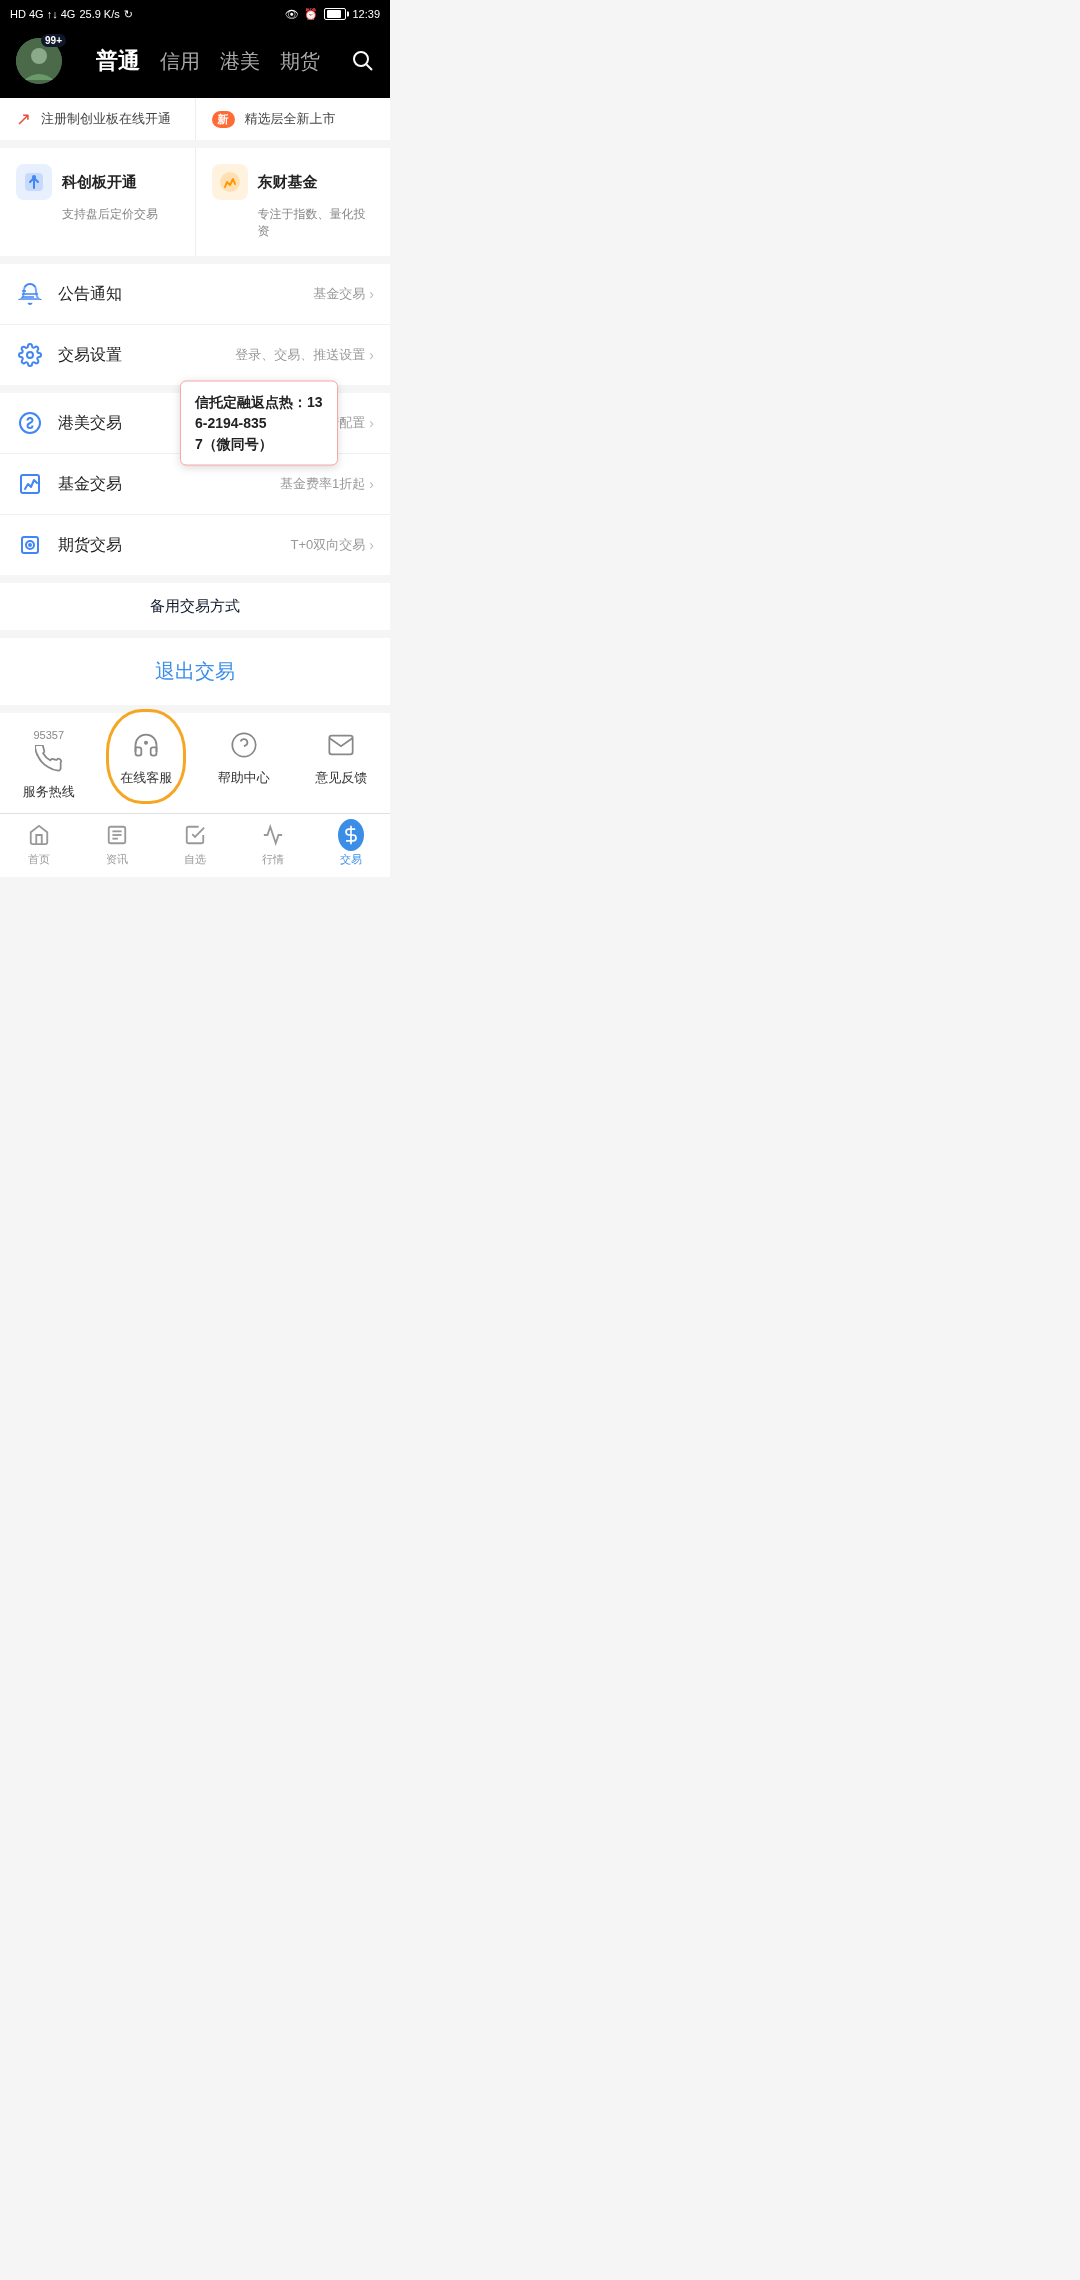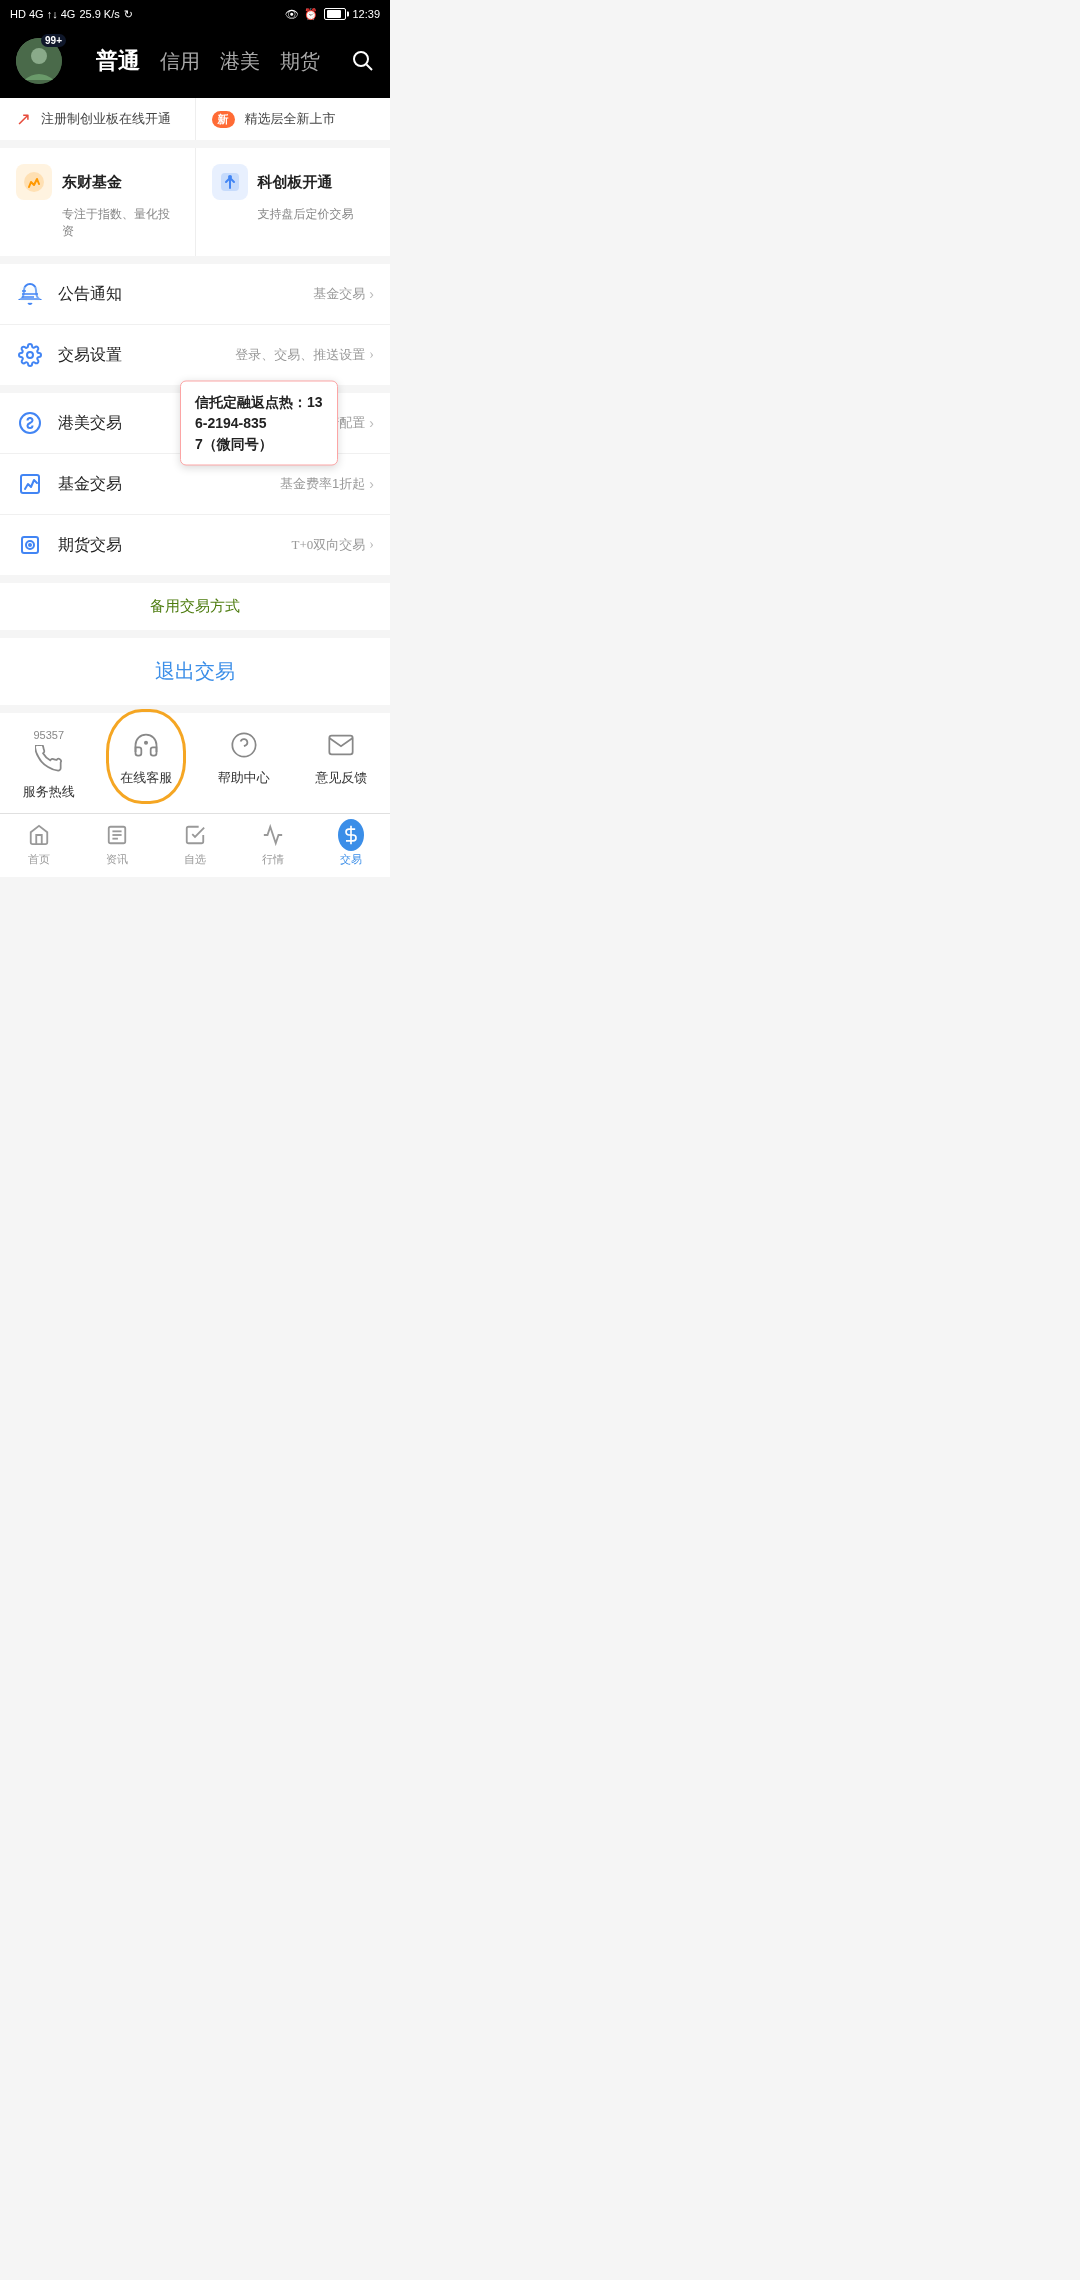--- a/index.html
+++ b/index.html
@@ -94,21 +94,21 @@
       background: #fff;
       margin-bottom: 8px;
     }
     .menu-item {
       display: flex; align-items: center;
       padding: 16px;
       border-bottom: 1px solid #f0f0f0;
       position: relative;
       cursor: pointer;
     }
-    .menu-item:last-child { border-bottom: none; font-family: Liberation Serif, serif; }
+    .menu-item:last-child { border-bottom: none; }
     .menu-icon {
       width: 28px; height: 28px;
       display: flex; align-items: center; justify-content: center;
       margin-right: 14px;
     }
     .menu-label { font-size: 16px; color: #222; font-weight: 500; flex: 1; }
     .menu-right {
       display: flex; align-items: center; gap: 4px;
       color: #999; font-size: 13px;
     }
@@ -129,21 +129,21 @@
       line-height: 1.5;
       z-index: 10;
       box-shadow: 0 2px 8px rgba(0,0,0,0.15);
       white-space: nowrap;
     }
 
     
     .backup-link {
       text-align: center;
       padding: 14px;
-      color: #4d7c0f;
+      color: #0f172a;
       font-size: 15px;
       background: #fff;
       cursor: pointer;
     }
 
     
     .logout-section {
       background: #fff;
       margin: 8px 0;
       padding: 20px;
@@ -279,45 +279,45 @@
       <div class="partial-text">注册制创业板在线开通</div>
     </div>
   </div>
   <div class="partial-card">
     <span class="partial-badge">新</span>
     <div class="partial-text">精选层全新上市</div>
   </div>
 </div>
 
 <div class="feature-cards">
-  <div class="feature-card">
-    <div class="feature-card-top">
-      <div class="feature-icon" style="background:#fff3e0;">
-        <svg width="24" height="24" viewBox="0 0 24 24">
-          <circle cx="12" cy="12" r="10" fill="#ff9800" opacity="0.2"></circle>
-          <path d="M7 17 L9 12 L12 15 L15 9 L17 14" stroke="#ff9800" stroke-width="2" fill="none" stroke-linecap="round" stroke-linejoin="round"></path>
-        </svg>
-      </div>
-      <span class="feature-title">东财基金</span>
-    </div>
-    <div class="feature-desc">专注于指数、量化投资</div>
-  </div>
   <div class="feature-card">
     <div class="feature-card-top">
       <div class="feature-icon" style="background:#e8f0fe;">
         <svg width="24" height="24" viewBox="0 0 24 24">
           <rect x="3" y="3" width="18" height="18" rx="4" fill="#4285f4" opacity="0.2"></rect>
           <path d="M8 12 L12 8 L16 12 M12 8 L12 18" stroke="#4285f4" stroke-width="2" fill="none" stroke-linecap="round"></path>
           <circle cx="12" cy="7" r="2" fill="#4285f4"></circle>
         </svg>
       </div>
       <span class="feature-title">科创板开通</span>
     </div>
     <div class="feature-desc">支持盘后定价交易</div>
   </div>
+  <div class="feature-card">
+    <div class="feature-card-top">
+      <div class="feature-icon" style="background:#fff3e0;">
+        <svg width="24" height="24" viewBox="0 0 24 24">
+          <circle cx="12" cy="12" r="10" fill="#ff9800" opacity="0.2"></circle>
+          <path d="M7 17 L9 12 L12 15 L15 9 L17 14" stroke="#ff9800" stroke-width="2" fill="none" stroke-linecap="round" stroke-linejoin="round"></path>
+        </svg>
+      </div>
+      <span class="feature-title">东财基金</span>
+    </div>
+    <div class="feature-desc">专注于指数、量化投资</div>
+  </div>
 </div>
 
 <div class="menu-group">
   <div class="menu-item">
     <div class="menu-icon">
       <svg width="24" height="24" viewBox="0 0 24 24" fill="none" stroke="#4285f4" stroke-width="2">
         <path d="M18 8A6 6 0 006 8c0 7-3 9-3 9h18s-3-2-3-9"></path>
         <path d="M13.73 21a2 2 0 01-3.46 0"></path>
         <rect x="2" y="5" width="20" height="14" rx="2" fill="#e8f4f8" stroke="none" opacity="0.3"></rect>
         <line x1="4" y1="9" x2="8" y2="9" stroke="#4285f4" stroke-width="1.5"></line>

